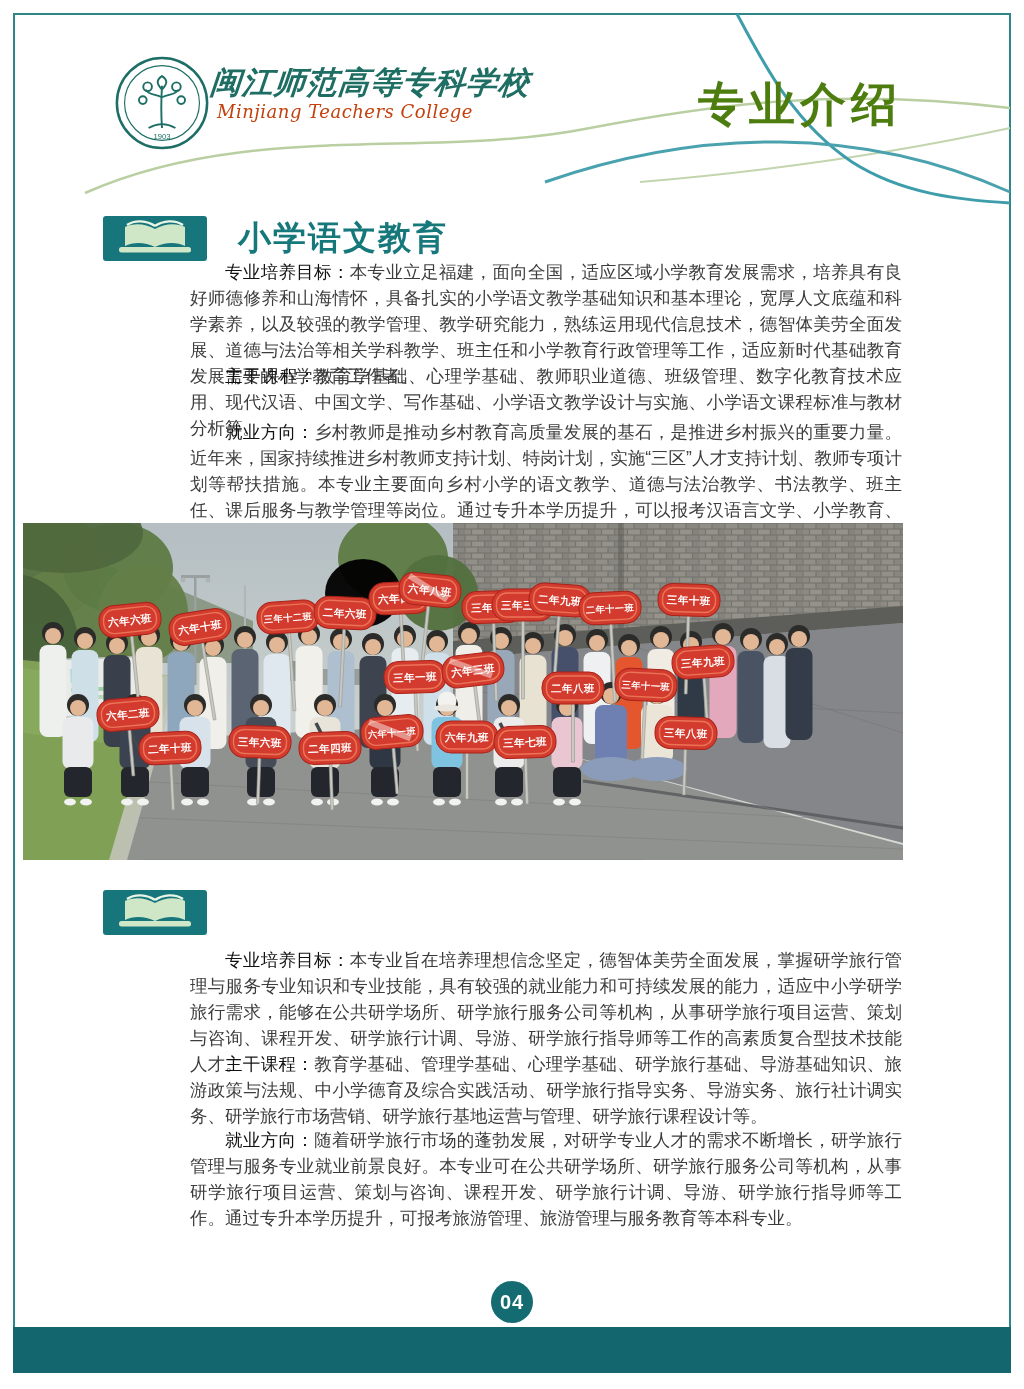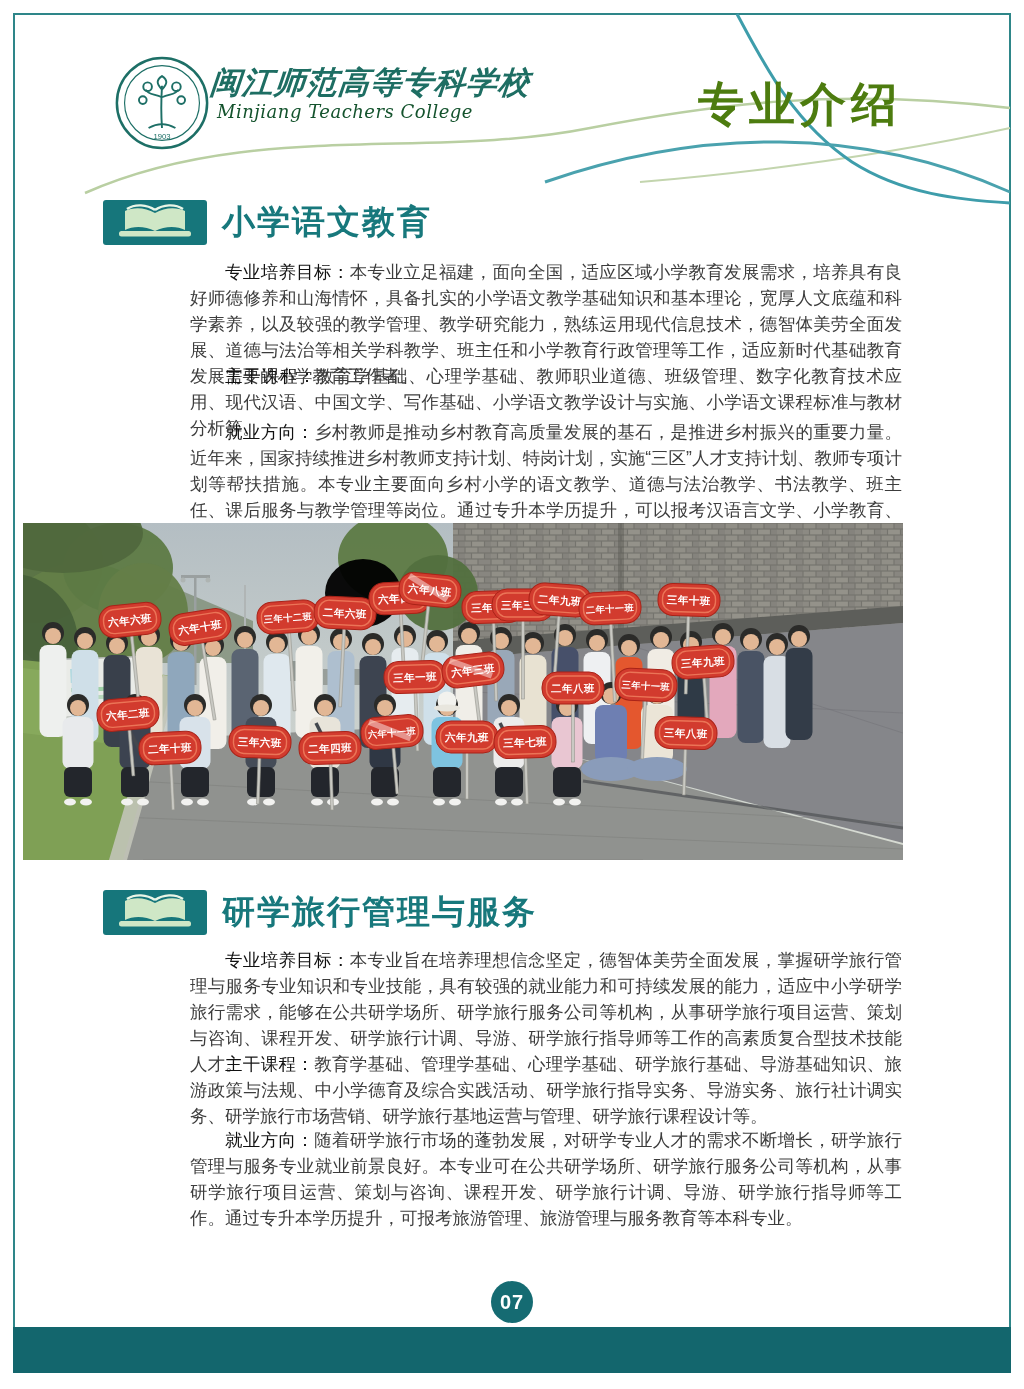--- a/index.html
+++ b/index.html
@@ -9,29 +9,29 @@
   }
   .frame{position:absolute;left:13px;top:13px;width:994px;height:1356px;border:2px solid #2e8689;box-sizing:content-box;}
   .hdr-curves{position:absolute;left:0;top:0;width:1024px;height:235px;pointer-events:none}
   .seal{position:absolute;left:114px;top:55px;width:96px;height:96px}
   .college-cn{
     position:absolute;left:210px;top:62px;font-family:"DejaVu Serif",serif;font-style:italic;font-weight:bold;
     font-size:31px;color:#1e6e63;letter-spacing:1px;transform:skewX(-5deg);white-space:nowrap;
   }
   .college-en{
     position:absolute;left:217px;top:101px;font-family:"DejaVu Serif",serif;font-style:italic;
-    font-size:18px;color:#14532d;letter-spacing:.5px;white-space:nowrap;
+    font-size:18px;color:#c2410c;letter-spacing:.5px;white-space:nowrap;
   }
   .page-title{
     position:absolute;left:698px;top:74px;font-size:46px;font-weight:bold;color:#4d7c0f;letter-spacing:5px;white-space:nowrap;
   }
   .sect-head{position:absolute;display:flex;align-items:center;gap:15px;}
   .sect-head.s1{left:103px;top:200px}
   .sect-head.s2{left:103px;top:890px}
-  .sect-head h2{margin:0;font-size:33px;font-weight:bold;color:#17787c;letter-spacing:2px;white-space:nowrap}
+  .sect-head h2{margin:16px;font-size:33px;font-weight:bold;color:#17787c;letter-spacing:2px;white-space:nowrap}
   .book-icon{width:104px;height:45px;display:block}
   .para{
     position:absolute;left:190px;width:712px;margin:0;
     font-size:17.5px;line-height:26px;color:#3c3c3c;text-align:justify;text-indent:2em;
   }
   .para b{color:#111111;font-weight:normal}
   .p-s1a{top:259px}.p-s1b{top:363px}.p-s1c{top:419px}
   .p-s2a{top:947px}.p-s2b{top:1051px}.p-s2c{top:1127px}
   .photo{position:absolute;left:23px;top:523px;width:880px;height:337px;background:#c2c9c6;overflow:hidden}
   .page-badge{
@@ -511,21 +511,20 @@
 
 <div class="sect-head s2">
   <svg class="book-icon" viewBox="0 0 104 45">
     <rect width="104" height="45" rx="3" fill="#16767b"></rect>
     <g fill="#cfe7c6">
       <path d="M52 13 C42 7 30 7 22 11 L22 30 C30 26 42 26 52 31 C62 26 74 26 82 30 L82 11 C74 7 62 7 52 13 Z"></path>
       <rect x="16" y="31" width="72" height="5.5" rx="2.5"></rect>
     </g>
     <path d="M24 9 C32 3.5 44 4.5 52 10 M52 10 C60 4.5 72 3.5 80 9" stroke="#eaf5e6" stroke-width="2.4" fill="none"></path>
   </svg>
-  <h2>研学旅行管理与服务</h2>
 </div>
 
 <p class="para p-s2a"><b>专业培养目标：</b><span>本专业旨在培养理想信念坚定，德智体美劳全面发展，掌握研学旅行管理与服务专业知识和专业技能，具有较强的就业能力和可持续发展的能力，适应中小学研学旅行需求，能够在公共研学场所、研学旅行服务公司等机构，从事研学旅行项目运营、策划与咨询、课程开发、研学旅行计调、导游、研学旅行指导师等工作的高素质复合型技术技能人才。</span></p>
 <p class="para p-s2b"><b>主干课程：</b><span>教育学基础、管理学基础、心理学基础、研学旅行基础、导游基础知识、旅游政策与法规、中小学德育及综合实践活动、研学旅行指导实务、导游实务、旅行社计调实务、研学旅行市场营销、研学旅行基地运营与管理、研学旅行课程设计等。</span></p>
 <p class="para p-s2c"><b>就业方向：</b><span>随着研学旅行市场的蓬勃发展，对研学专业人才的需求不断增长，研学旅行管理与服务专业就业前景良好。本专业可在公共研学场所、研学旅行服务公司等机构，从事研学旅行项目运营、策划与咨询、课程开发、研学旅行计调、导游、研学旅行指导师等工作。通过专升本学历提升，可报考旅游管理、旅游管理与服务教育等本科专业。</span></p>
 
-<div class="page-badge">07</div>
+<div class="page-badge">04</div>
 <div class="footer-bar"></div>
 
 </body></html>

